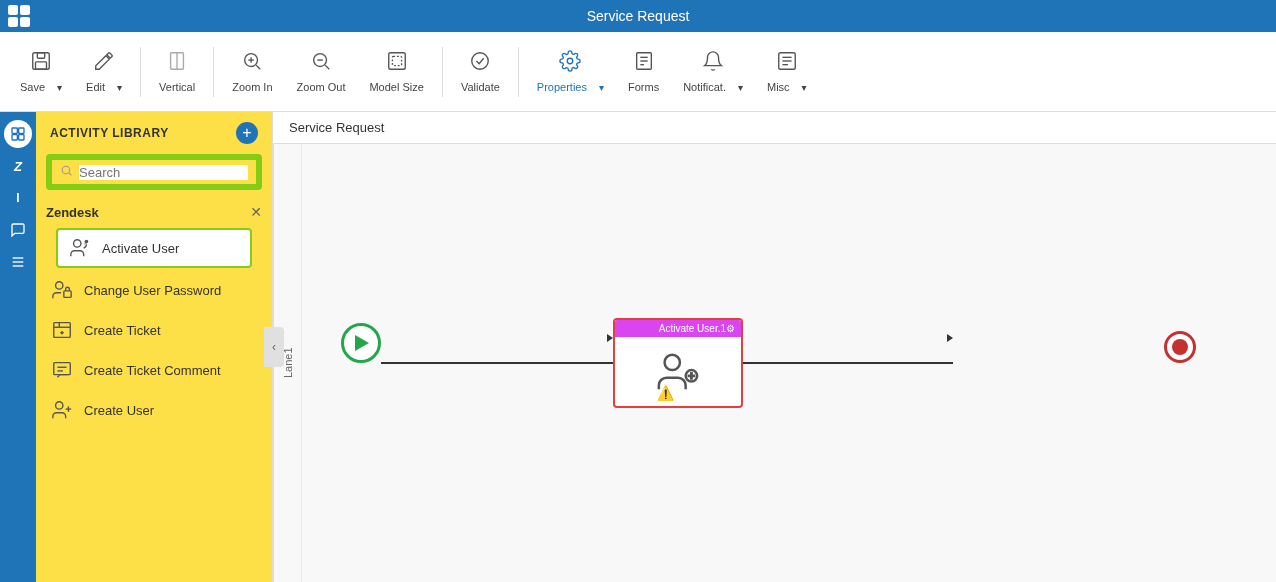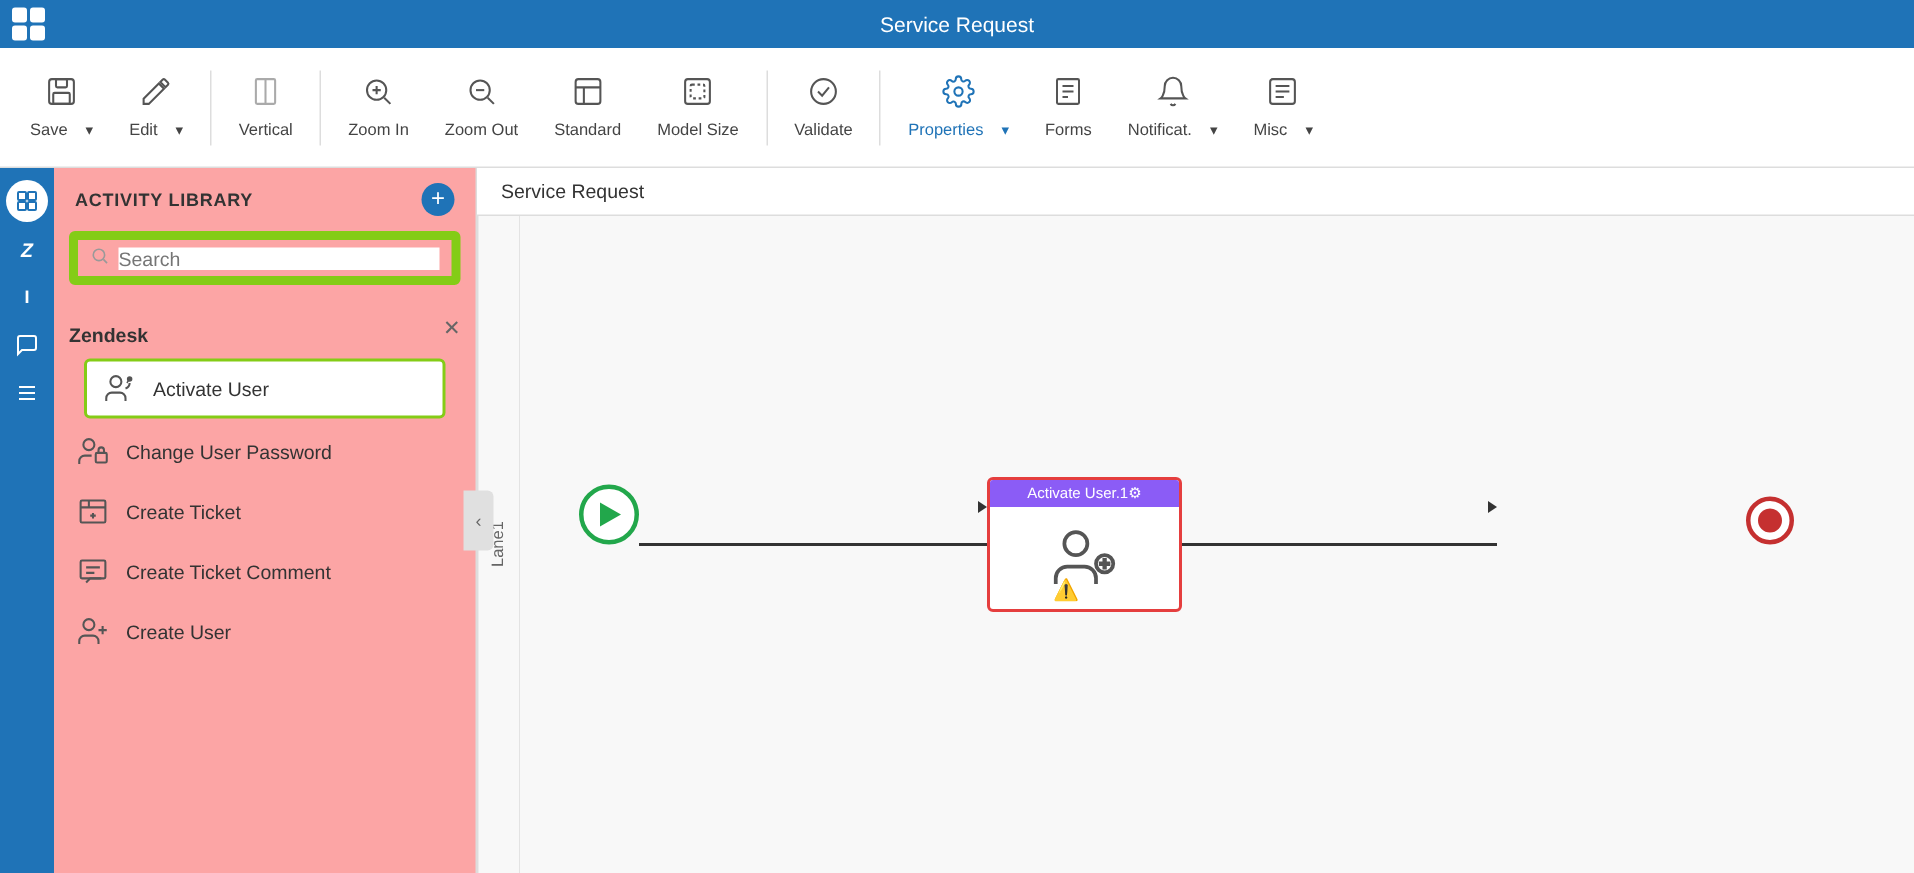--- a/index.html
+++ b/index.html
@@ -23,31 +23,31 @@
 
     
     .main { display: flex; flex: 1; overflow: hidden; }
 
     
     .left-icons { width: 36px; background: #1f73b7; display: flex; flex-direction: column; align-items: center; padding: 8px 0; gap: 4px; }
     .left-icon { width: 28px; height: 28px; display: flex; align-items: center; justify-content: center; border-radius: 50%; cursor: pointer; color: #fff; font-size: 14px; }
     .left-icon.active-bg { background: #fff; color: #1f73b7; }
 
     
-    .activity-panel { width: 282px; background: #fca5a5; border-right: 1px solid #ddd; display: flex; flex-direction: column; position: relative; }
+    .activity-panel { width: 237px; background: #fde047; border-right: 1px solid #ddd; display: flex; flex-direction: column; position: relative; }
     .activity-panel-header { padding: 10px 14px; display: flex; align-items: center; justify-content: space-between; }
     .activity-panel-title { font-size: 12px; font-weight: 700; color: #333; letter-spacing: 0.5px; text-transform: uppercase; }
     .activity-panel-add { width: 22px; height: 22px; background: #1f73b7; border-radius: 50%; display: flex; align-items: center; justify-content: center; color: #fff; font-size: 16px; cursor: pointer; }
 
     .search-box { margin: 0 10px 8px 10px; border: 6px solid #84cc16; border-radius: 4px; display: flex; align-items: center; padding: 4px 8px; gap: 6px; }
     .search-box input { border: none; outline: none; font-size: 13px; color: #666; width: 100%; }
     .search-icon-glyph { color: #999; font-size: 13px; }
 
     .zendesk-section { padding: 6px 10px; display: flex; align-items: center; justify-content: space-between; }
-    .zendesk-label { font-size: 13px; font-weight: 600; color: #333; margin-top: 12px; }
+    .zendesk-label { font-size: 13px; font-weight: 600; color: #333; }
     .zendesk-close { cursor: pointer; color: #666; font-size: 14px; }
 
     .activity-list { flex: 1; overflow-y: auto; }
     .activity-item { display: flex; align-items: center; gap: 10px; padding: 8px 14px; cursor: pointer; font-size: 13px; color: #333; }
     .activity-item.selected { background: #fff; border: 2px solid #84cc16; border-radius: 4px; margin: 2px 20px; padding: 6px 10px; }
     .activity-item .item-icon { width: 24px; height: 24px; display: flex; align-items: center; justify-content: center; color: #555; font-size: 16px; flex-shrink: 0; }
 
     .collapse-btn { position: absolute; right: -12px; top: 50%; transform: translateY(-50%); width: 20px; height: 40px; background: #e0e0e0; border-radius: 0 4px 4px 0; display: flex; align-items: center; justify-content: center; cursor: pointer; z-index: 10; font-size: 12px; color: #666; }
 
     
@@ -146,30 +146,20 @@
     <span class="icon">
       <svg width="22" height="22" viewBox="0 0 24 24" fill="none" stroke="#555" stroke-width="1.5">
           <circle cx="11" cy="11" r="7"></circle>
           <line x1="8" y1="11" x2="14" y2="11"></line>
           <line x1="16.5" y1="16.5" x2="21" y2="21"></line>
         </svg>
     </span>
     <span class="label">Zoom Out</span>
   </button>
 
-  <button class="toolbar-btn">
-    <span class="icon">
-      <svg width="22" height="22" viewBox="0 0 24 24" fill="none" stroke="#555" stroke-width="1.5">
-          <rect x="3" y="3" width="18" height="18" rx="2"></rect>
-          <line x1="3" y1="9" x2="21" y2="9"></line>
-          <line x1="9" y1="9" x2="9" y2="21"></line>
-        </svg>
-    </span>
-    <span class="label">Standard</span>
-  </button>
 
   <button class="toolbar-btn">
     <span class="icon">
       <svg width="22" height="22" viewBox="0 0 24 24" fill="none" stroke="#555" stroke-width="1.5">
           <rect x="3" y="3" width="18" height="18" rx="2"></rect>
           <rect x="7" y="7" width="10" height="10" rx="1" stroke-dasharray="2 2"></rect>
         </svg>
     </span>
     <span class="label">Model Size</span>
   </button>
@@ -378,21 +368,21 @@
 
       <div class="lane-label" style="position:absolute; left:0; top:0; bottom:0; width:28px; writing-mode:vertical-rl; transform:rotate(180deg); font-size:11px; color:#666; display:flex; align-items:center; justify-content:center; background:#f8f8f8; border-right:1px solid #ddd;">
         <span>Lane1</span>
       </div>
 
       <div class="flow-start" style="position:absolute; left:68px; top:calc(50% - 20px); width:40px; height:40px; border-radius:50%; border:3px solid #22a74b; background:#fff; display:flex; align-items:center; justify-content:center;">
         <div class="flow-start-inner" style="width:0;height:0;border-top:8px solid transparent;border-bottom:8px solid transparent;border-left:14px solid #22a74b;margin-left:2px;"></div>
       </div>
 
       <div class="activity-node" style="position:absolute; left:340px; top:calc(50% - 45px); width:130px; height:90px; border:2px solid #e53e3e; border-radius:4px; background:#fff;">
-        <div class="activity-node-header" style="position:absolute;top:0;left:0;right:0;background:#8b5cf6;color:#fff;font-size:10px;padding:3px 6px;display:flex;align-items:center;justify-content:center;border-radius:2px 2px 0 0;">
+        <div class="activity-node-header" style="position:absolute;top:0;left:0;right:0;background:#d946ef;color:#fff;font-size:10px;padding:3px 6px;display:flex;align-items:center;justify-content:flex-end;border-radius:2px 2px 0 0;">
           <span>Activate User.1</span>
           <span>⚙</span>
         </div>
         <div class="activity-node-icon" style="margin-top:18px; position:relative; display:flex; align-items:center; justify-content:center;">
           <svg width="46" height="46" viewBox="0 0 24 24" fill="none" stroke="#555" stroke-width="1.3">
             <circle cx="9" cy="7" r="4"></circle>
             <path d="M2 21v-2a4 4 0 014-4h6a4 4 0 014 4v2"></path>
             <circle cx="19" cy="14" r="3" stroke="#555"></circle>
             <path d="M17 14h4M19 12v4" stroke-width="1.5"></path>
           </svg>

